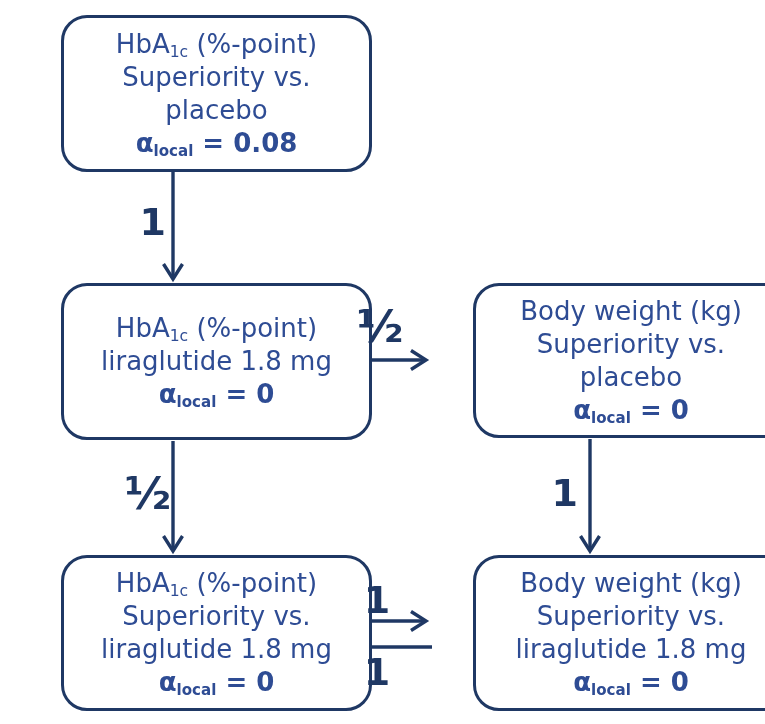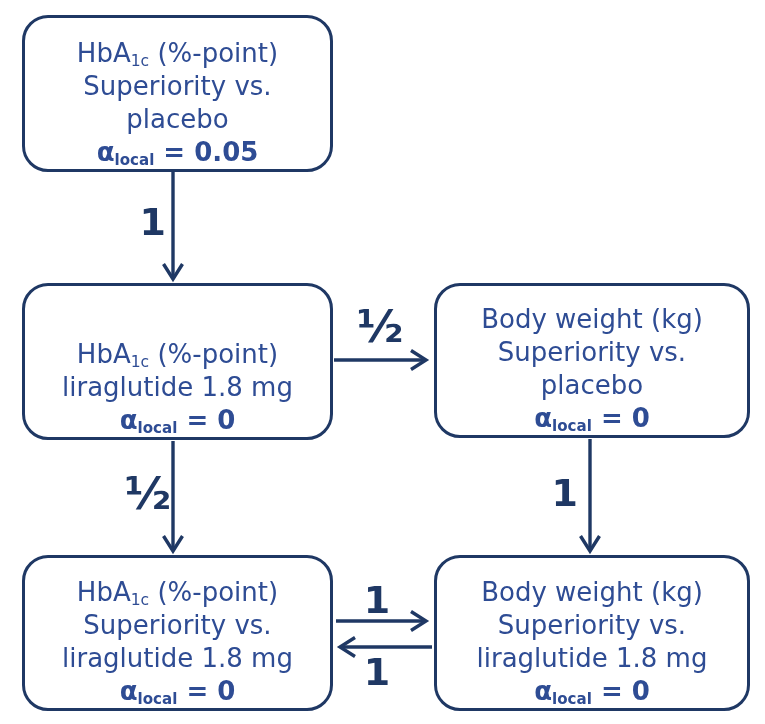--- a/index.html
+++ b/index.html
@@ -21,25 +21,26 @@
   .node {
     position: absolute;
     box-sizing: border-box;
     border: 3px solid #1f3864;
     border-radius: 26px;
     background: #ffffff;
     color: #2e4c94;
     display: flex;
     flex-direction: column;
     align-items: center;
-    justify-content: flex-end;
+    justify-content: center;
     text-align: center;
     font-size: 26px;
     line-height: 33px;
     white-space: nowrap;
+    margin-left: 39px;
   }
   .node sub {
     font-size: 0.6em;
     line-height: 0;
     vertical-align: -0.25em;
   }
   .alpha-line { font-weight: bold; }
   .alpha-line sub { font-size: 0.58em; letter-spacing: 0; }
   .edge-label {
     position: absolute;
@@ -83,21 +84,21 @@
     <path d="M173,441 V551" fill="none" stroke="#1f3864" stroke-width="3.4" marker-end="url(#ah)"></path>
     <path d="M590,439 V551" fill="none" stroke="#1f3864" stroke-width="3.4" marker-end="url(#ah)"></path>
     <path d="M336,621 H426" fill="none" stroke="#1f3864" stroke-width="3.4" marker-end="url(#ah)"></path>
     <path d="M432,647 H340" fill="none" stroke="#1f3864" stroke-width="3.4" marker-end="url(#ah)"></path>
   </svg>
 
   <div class="node" id="node-0">
     <div><span>HbA</span><sub>1c</sub><span> (%-point)</span></div>
     <div>Superiority vs.</div>
     <div>placebo</div>
-    <div class="alpha-line"><span>α</span><sub>local</sub><span> = 0.05</span></div>
+    <div class="alpha-line"><span>α</span><sub>local</sub><span> = 0.08</span></div>
   </div>
 
   <div class="node" id="node-1">
     <div><span>HbA</span><sub>1c</sub><span> (%-point)</span></div>
     <div>liraglutide 1.8 mg</div>
     <div class="alpha-line"><span>α</span><sub>local</sub><span> = 0</span></div>
   </div>
 
   <div class="node" id="node-2">
     <div><span>Body weight (kg)</span><sub></sub><span></span></div>

